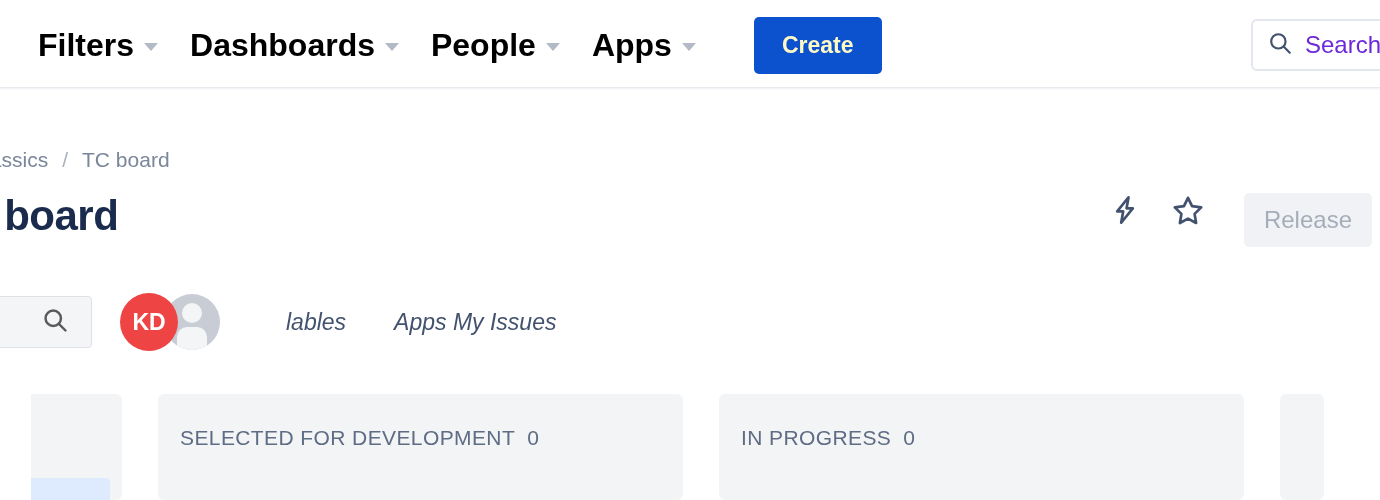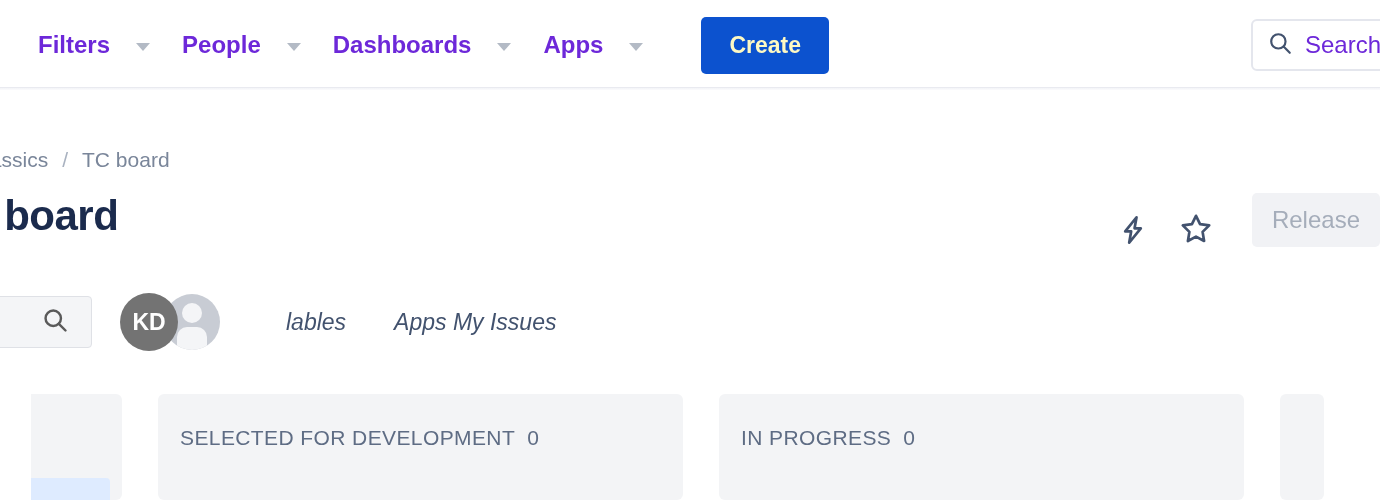--- a/index.html
+++ b/index.html
@@ -16,22 +16,22 @@
     position: absolute; left: 0; top: 0; width: 1380px; height: 90px;
     background: #ffffff;
     display: flex; align-items: center;
   }
   .topnav::after {
     content: ""; position: absolute; left: 0; bottom: 0; width: 100%; height: 3px;
     background: linear-gradient(to bottom, #e9eaf0 0%, #e9eaf0 45%, #f4f5f8 46%, #fbfbfd 100%);
   }
   .nav-items { display: flex; align-items: center; padding-left: 22px; gap: 0; }
   .nav-item {
-    display: flex; align-items: center; gap: 26px;
-    font-size: 24px; font-weight: bold; color: #6d28d9;
+    display: flex; align-items: center; gap: 10px;
+    font-size: 32px; font-weight: bold; color: #000000;
     padding: 8px 16px; cursor: pointer; white-space: nowrap;
   }
   .chev {
     width: 0; height: 0; border-left: 7px solid transparent; border-right: 7px solid transparent;
     border-top: 8px solid #b3bac5; display: inline-block; margin-top: 3px;
   }
   .create-btn {
     margin-left: 42px;
     background: #0c52cf; color: #fef9c3;
     font-size: 23px; font-weight: bold;
@@ -57,22 +57,22 @@
   .bcrumb .lnk { cursor: pointer; }
   .bcrumb .sep { color: #a9b2c0; }
 
   .page-title {
     position: absolute; left: -62px; top: 192px;
     font-size: 42px; font-weight: bold; color: #1b2b4d;
     white-space: nowrap; letter-spacing: -0.5px;
   }
 
   .title-actions {
-    position: absolute; right: 0; top: 193px;
-    display: flex; align-items: flex-end; gap: 28px;
+    position: absolute; right: 8px; top: 193px;
+    display: flex; align-items: flex-start; gap: 28px;
   }
   .icon-btn { cursor: pointer; display: flex; align-items: center; justify-content: center; }
   .release-btn {
     background: #f1f2f5; border: none; border-radius: 5px;
     height: 54px; padding: 0 20px; margin-left: 10px;
     font-size: 24px; color: #a5adba; cursor: pointer; white-space: nowrap;
   }
 
   
   .filterbar {
@@ -85,21 +85,21 @@
     border: 1px solid #dfe1e6; border-radius: 4px;
     background: #f4f5f7;
     display: flex; align-items: center; justify-content: flex-end;
     padding-right: 22px;
   }
   .avatars { position: absolute; left: 120px; top: 0; height: 52px; display: flex; align-items: center; }
   .avatar {
     width: 58px; height: 58px; border-radius: 50%;
     display: flex; align-items: center; justify-content: center;
     font-size: 23px; font-weight: bold; color: #ffffff;
-    background: #737373; position: relative; z-index: 2; cursor: pointer;
+    background: #ef4444; position: relative; z-index: 2; cursor: pointer;
   }
   .avatar-ph {
     width: 56px; height: 56px; border-radius: 50%;
     background: #c8ccd4; margin-left: -14px; position: relative; z-index: 1;
     cursor: pointer; overflow: hidden;
   }
   .avatar-ph .head {
     position: absolute; left: 50%; top: 9px; transform: translateX(-50%);
     width: 20px; height: 20px; border-radius: 50%; background: #f4f5f7;
   }
@@ -143,26 +143,26 @@
 
   <div class="topnav">
     <div class="nav-items">
 
       <div class="nav-item">
         <span>Filters</span>
         <span class="chev"></span>
       </div>
 
       <div class="nav-item">
+        <span>Dashboards</span>
+        <span class="chev"></span>
+      </div>
+
+      <div class="nav-item">
         <span>People</span>
-        <span class="chev"></span>
-      </div>
-
-      <div class="nav-item">
-        <span>Dashboards</span>
         <span class="chev"></span>
       </div>
 
       <div class="nav-item">
         <span>Apps</span>
         <span class="chev"></span>
       </div>
 
       <button class="create-btn">Create</button>
     </div>

